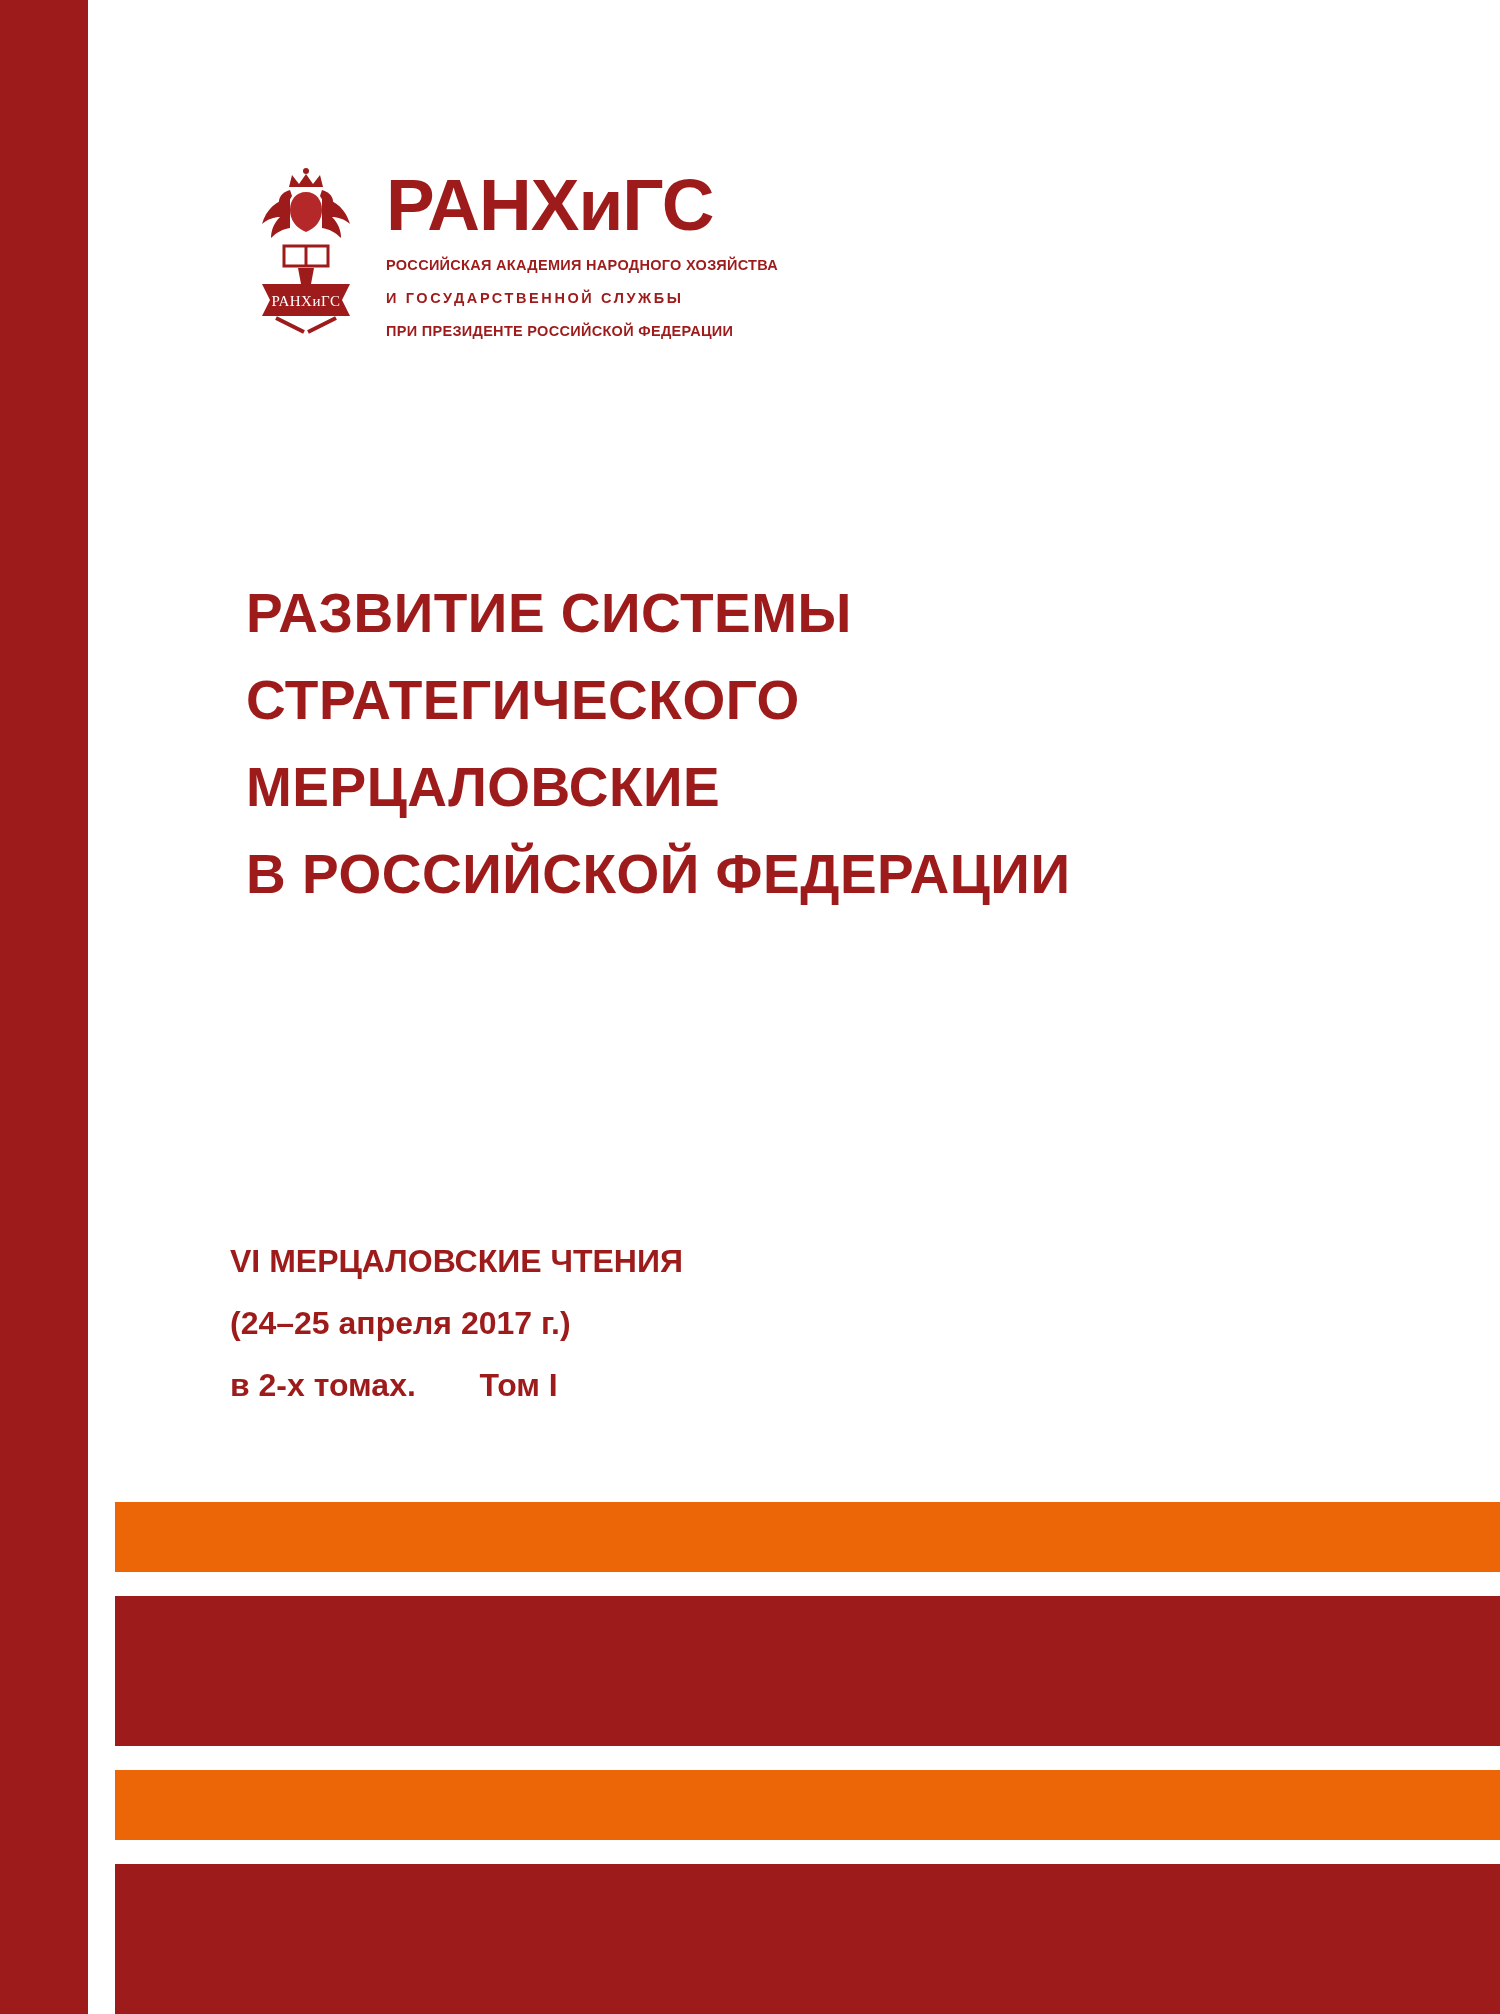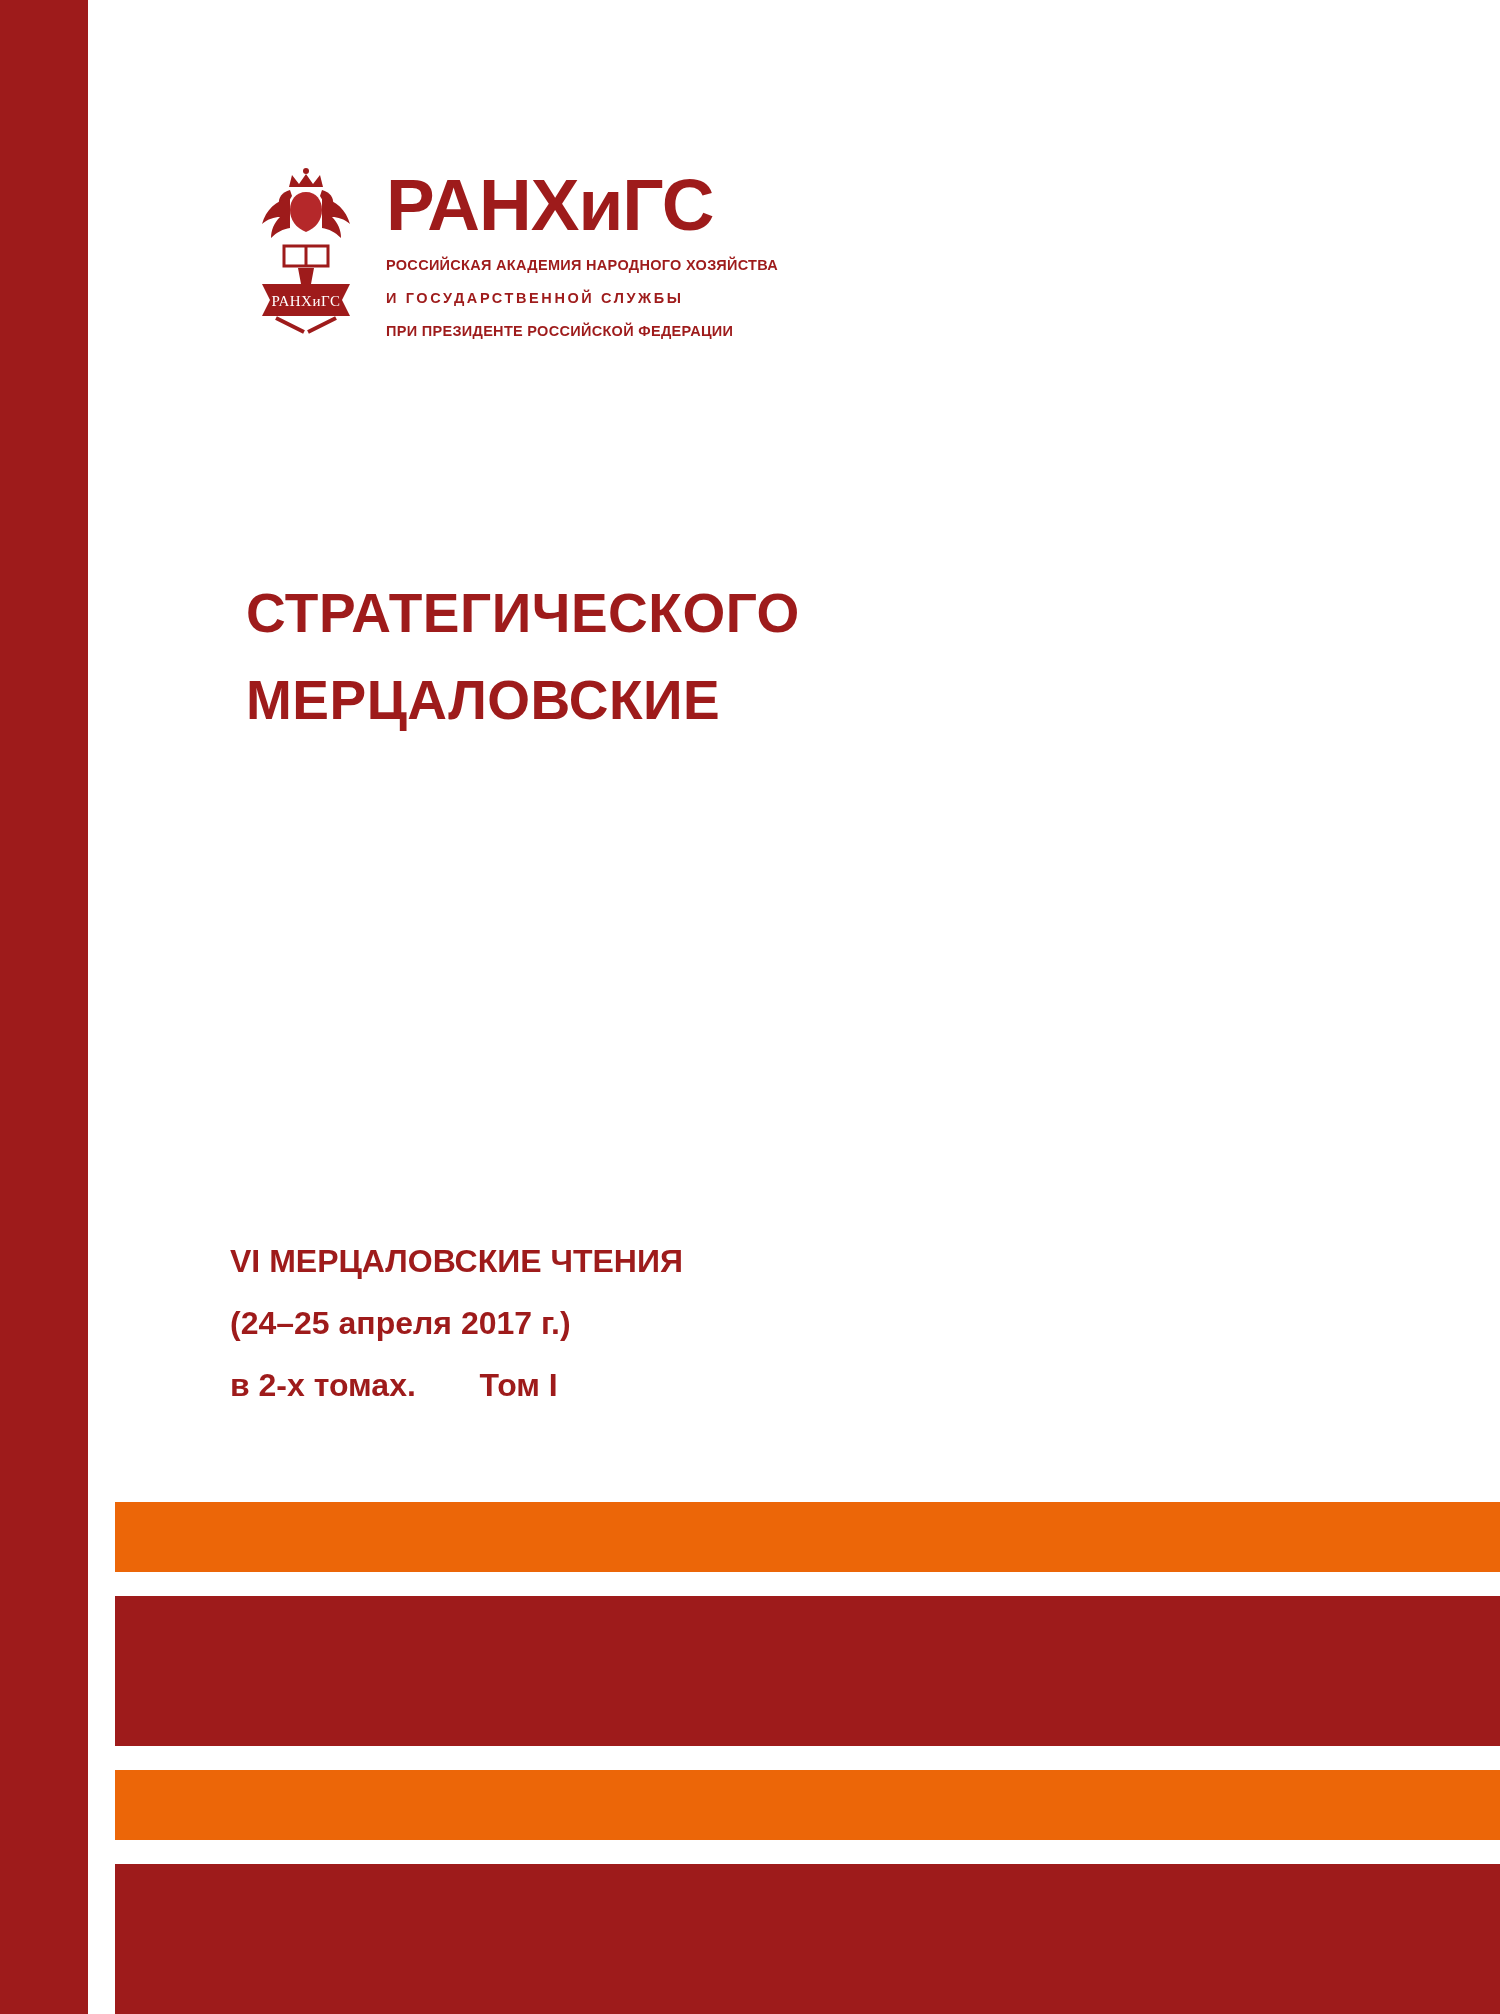--- a/index.html
+++ b/index.html
@@ -178,22 +178,24 @@
 
     <div class="logo-text">
       <div class="logo-acronym">РАНХиГС</div>
       <div class="logo-sub">РОССИЙСКАЯ АКАДЕМИЯ НАРОДНОГО ХОЗЯЙСТВА</div>
       <div class="logo-sub spaced">И ГОСУДАРСТВЕННОЙ СЛУЖБЫ</div>
       <div class="logo-sub">ПРИ ПРЕЗИДЕНТЕ РОССИЙСКОЙ ФЕДЕРАЦИИ</div>
     </div>
   </div>
 
   <div class="title">
+    <div>РАЗВИТИЕ СИСТЕМЫ</div>
     <div>СТРАТЕГИЧЕСКОГО</div>
     <div>МЕРЦАЛОВСКИЕ</div>
+    <div>В РОССИЙСКОЙ ФЕДЕРАЦИИ</div>
   </div>
 
   <div class="conf">
     <div class="line">VI МЕРЦАЛОВСКИЕ ЧТЕНИЯ</div>
     <div class="line">(24–25 апреля 2017 г.)</div>
     <div class="line">
       <span>в 2-х томах.</span>
       <span class="volume-gap"></span>
       <span>Том I</span>
     </div>

